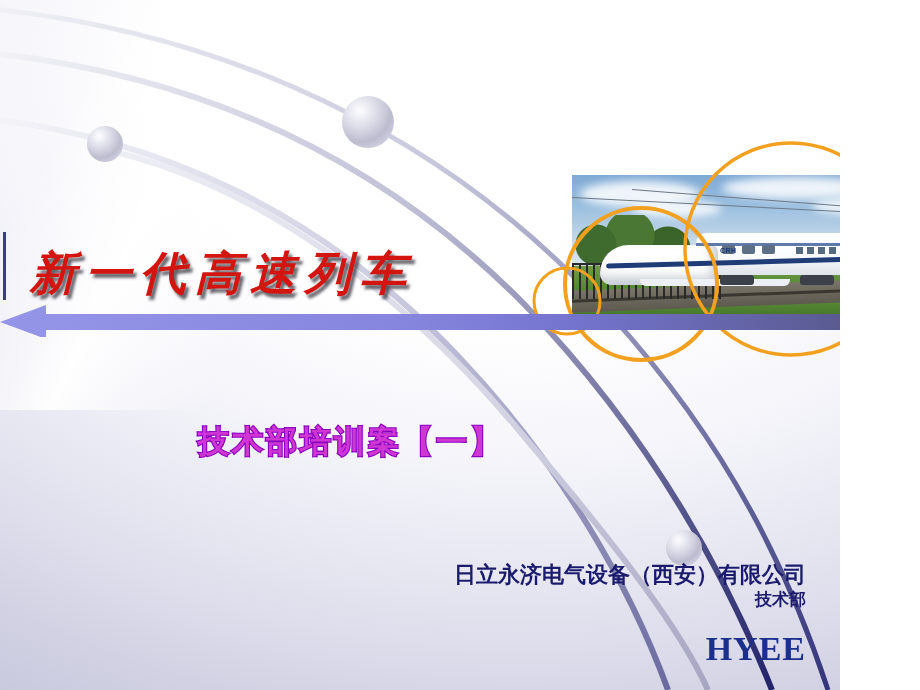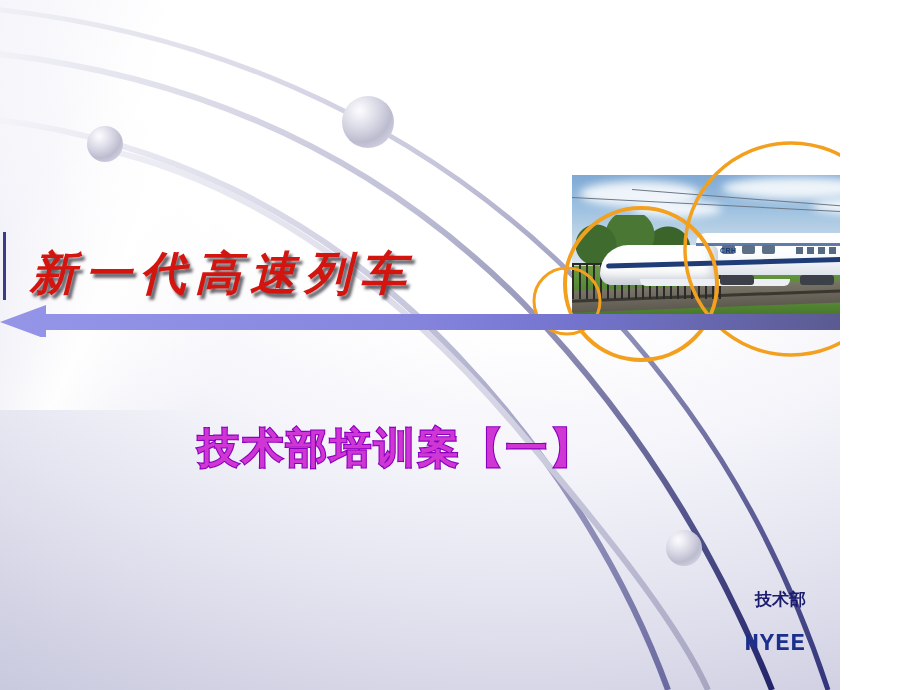--- a/index.html
+++ b/index.html
@@ -75,39 +75,39 @@
     position:absolute;left:30px;top:243px;
     font-family:"DejaVu Serif","Liberation Serif",serif;
     font-size:46px;font-weight:bold;color:#d4140f;
     letter-spacing:9px;font-style:italic;
     text-shadow:3px 4px 3px rgba(40,40,50,.72);
     white-space:nowrap;
   }
   #subtitle{
     position:absolute;left:198px;top:421px;
     font-family:"DejaVu Sans","Liberation Sans",sans-serif;
-    font-size:41px;font-weight:bold;color:#cf36d4;
+    font-size:31px;font-weight:bold;color:#cf36d4;
     letter-spacing:3px;white-space:nowrap;
     -webkit-text-stroke:2.2px #8b00bf;
     paint-order:stroke fill;
   }
   #company{
     position:absolute;right:34px;top:560px;
     font-family:"DejaVu Serif","Liberation Serif",serif;
     font-size:22px;font-weight:bold;color:#1b1b6e;white-space:nowrap;
   }
   #dept{
     position:absolute;right:34px;top:588px;
     font-family:Liberation Serif, serif;
     font-size:17px;font-weight:bold;color:#1b1b6e;white-space:nowrap;
   }
   #brand{
     position:absolute;right:34px;top:630px;
-    font-family:Liberation Mono, monospace;
-    font-size:24px;font-weight:bold;color:#1b2f8c;letter-spacing:1px;white-space:nowrap;margin-left:12px;
+    font-family:Liberation Serif, serif;
+    font-size:34px;font-weight:bold;color:#1b2f8c;letter-spacing:1px;white-space:nowrap;margin-left:12px;
   }
 </style>
 </head>
 <body>
 
 <div id="slide">
 
   <div class="sheen"></div>
 
   <svg class="layer" id="swooshes" viewBox="0 0 920 690" preserveAspectRatio="none">
@@ -202,16 +202,17 @@
           <stop offset="45%" stop-color="#8585de"></stop>
         <stop offset="62%" stop-color="#7474cf"></stop>
           <stop offset="100%" stop-color="#53537f"></stop>
       </linearGradient>
     </defs>
     <polygon points="0,19 46,2 46,11 920,11 920,27 46,27 46,36" fill="url(#ag)"></polygon>
   </svg>
 
   <div id="main-title">新一代高速列车</div>
   <div id="subtitle">技术部培训案【一】</div>
+  <div id="company">日立永济电气设备（西安）有限公司</div>
   <div id="dept">技术部</div>
   <div id="brand">HYEE</div>
 
 </div>
 
 </body></html>

